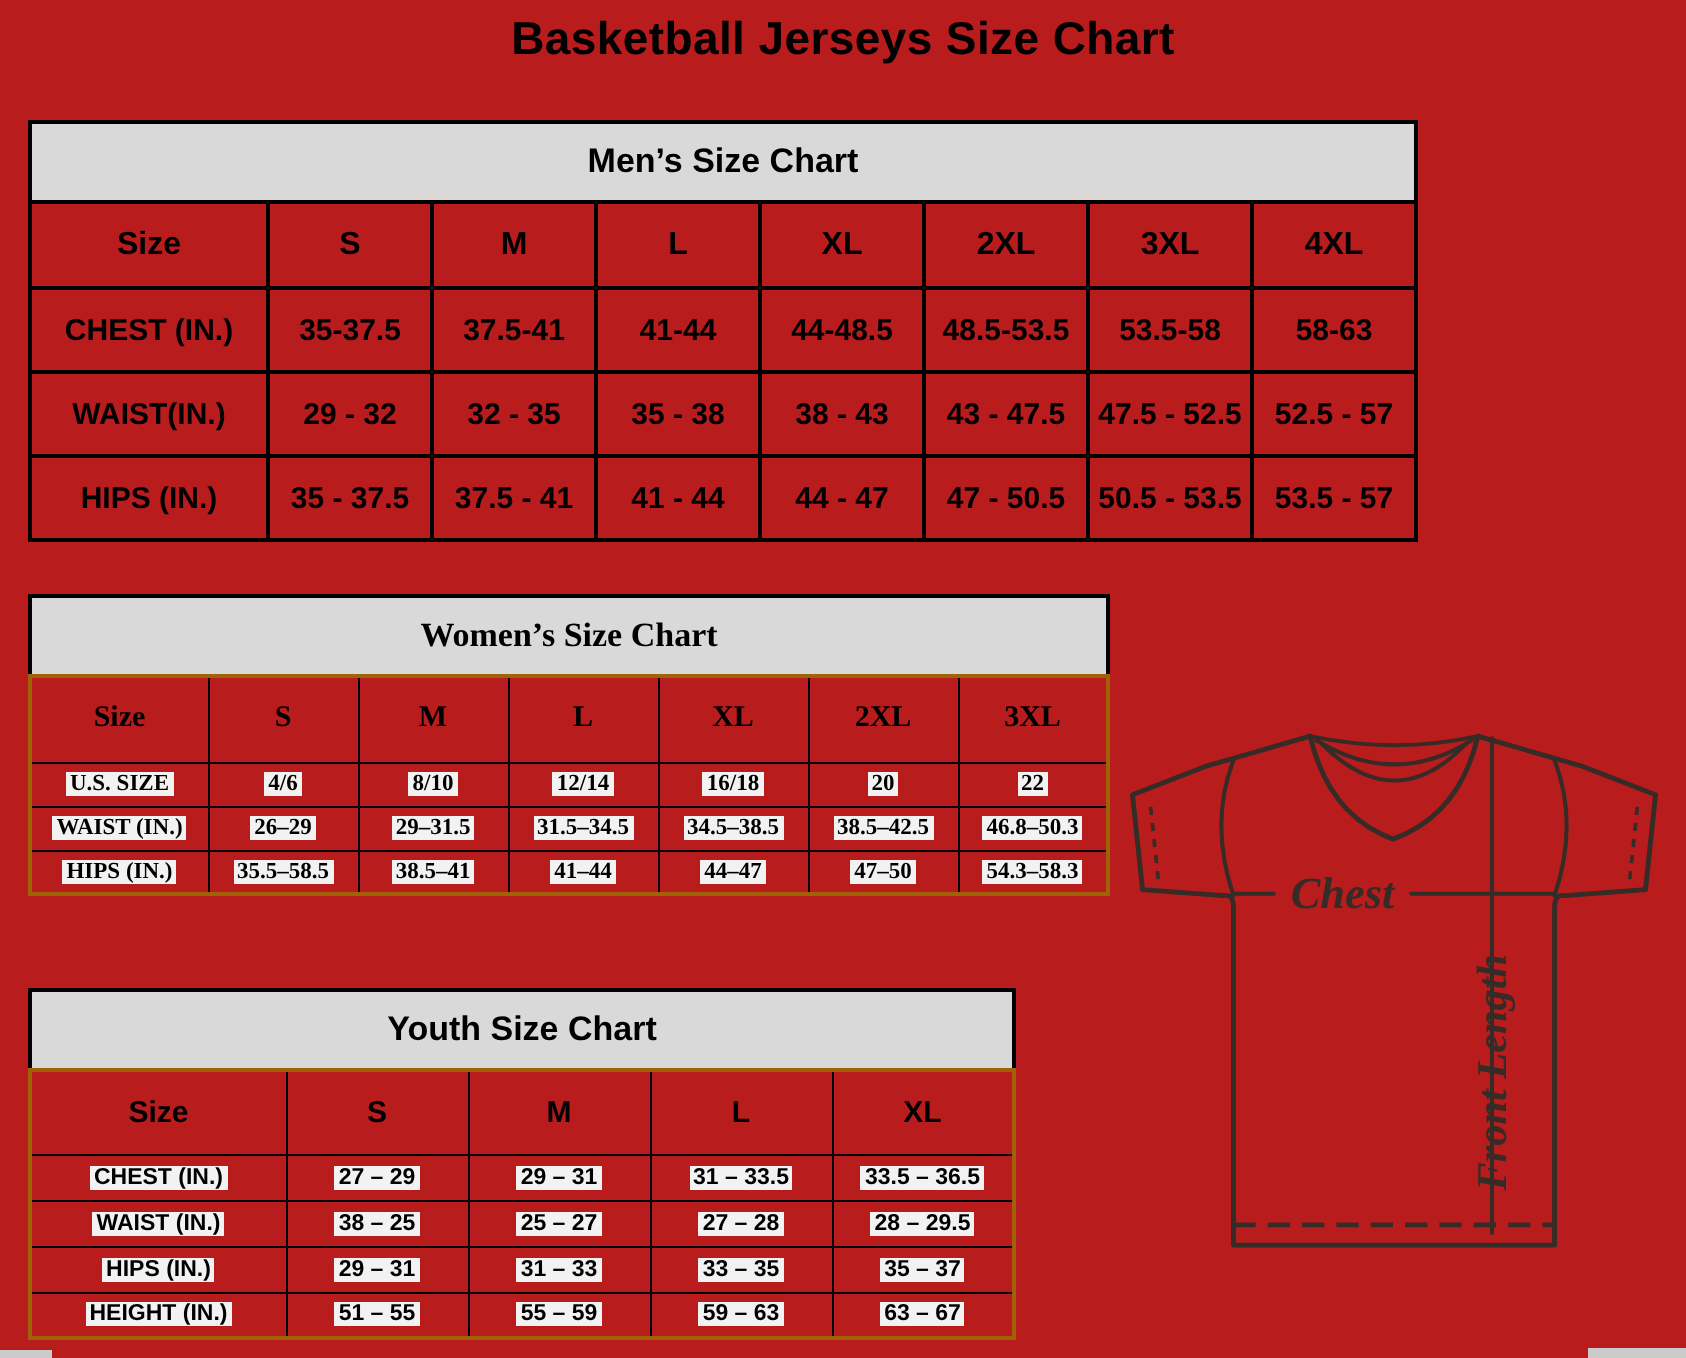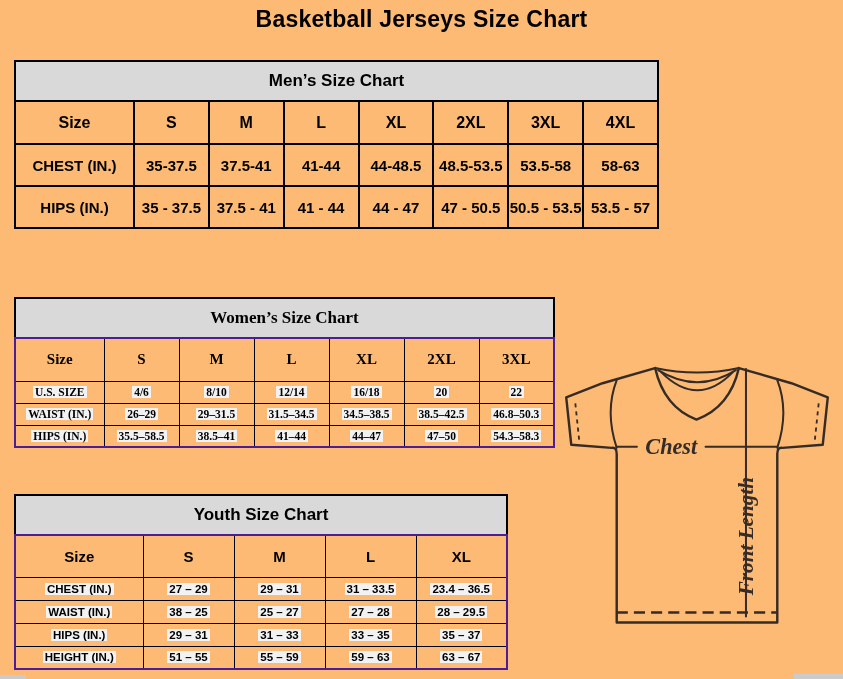--- a/index.html
+++ b/index.html
@@ -1,30 +1,30 @@
 <!DOCTYPE html>
 <html><head>
 <meta charset="utf-8">
 <style>
   html,body{margin:0;padding:0;background:#fff;}
   #screen{
-    position:relative;width:843px;height:679px;background:#fdba74;
+    position:relative;width:843px;height:679px;background:#b91c1c;
     font-family:"Liberation Sans",sans-serif;color:#000;overflow:hidden;
   }
   #title{
     position:absolute;top:6px;left:0;width:100%;text-align:center;
     font-size:23px;font-weight:bold;letter-spacing:.2px;
   }
   .chart{position:absolute;}
   .caption{
     border:2px solid #000;border-bottom:none;background:#d9d9d9;
     height:40px;box-sizing:border-box;display:flex;align-items:center;justify-content:center;
     font-weight:bold;font-size:17px;
   }
-  table{border-collapse:collapse;width:100%;table-layout:fixed;border:2px solid #4c1d95;}
+  table{border-collapse:collapse;width:100%;table-layout:fixed;border:2px solid #a16207;}
   th,td{border:1px solid #000;text-align:center;vertical-align:middle;font-weight:bold;padding:0;overflow:hidden;}
   
   #mens th,#mens td{border-width:2px;}
   #mens thead tr{height:43px;}
   #mens tbody tr{height:42px;}
   #mens th.col{font-size:16px;}
   #mens th.rowlbl,#mens td{font-size:15px;}
   
   #womens thead tr{height:43px;}
   #womens tbody tr{height:22px;}
@@ -46,21 +46,21 @@
   .jtext{font-family:"Liberation Serif",serif;font-style:italic;font-weight:bold;fill:#352b27;}
   .frag{position:absolute;background:#cbcbcb;}
 </style>
 </head>
 <body>
 
 <div id="screen">
 
   <div id="title">Basketball Jerseys Size Chart</div>
 
-  <div class="chart" style="left:14px;top:60px;width:645px;">
+  <div class="chart" style="left:14px;top:60px;width:695px;">
     <div class="caption">Men’s Size Chart</div>
     <table id="mens">
         <colgroup>
           <col style="width: 119px;">
           <col>
           <col>
           <col>
           <col>
           <col>
           <col>
@@ -83,20 +83,30 @@
             <th class="rowlbl">CHEST (IN.)</th>
             <td>35-37.5</td>
             <td>37.5-41</td>
             <td>41-44</td>
             <td>44-48.5</td>
             <td>48.5-53.5</td>
             <td>53.5-58</td>
             <td>58-63</td>
           </tr>
           <tr>
+            <th class="rowlbl">WAIST(IN.)</th>
+            <td>29 - 32</td>
+            <td>32 - 35</td>
+            <td>35 - 38</td>
+            <td>38 - 43</td>
+            <td>43 - 47.5</td>
+            <td>47.5 - 52.5</td>
+            <td>52.5 - 57</td>
+          </tr>
+          <tr>
             <th class="rowlbl">HIPS (IN.)</th>
             <td>35 - 37.5</td>
             <td>37.5 - 41</td>
             <td>41 - 44</td>
             <td>44 - 47</td>
             <td>47 - 50.5</td>
             <td>50.5 - 53.5</td>
             <td>53.5 - 57</td>
           </tr>
         </tbody>
@@ -176,21 +186,21 @@
             <th class="col">L</th>
             <th class="col">XL</th>
           </tr>
         </thead>
         <tbody>
           <tr>
             <th class="rowlbl"><span class="hl">CHEST (IN.)</span></th>
             <td><span class="hl">27 – 29</span></td>
             <td><span class="hl">29 – 31</span></td>
             <td><span class="hl">31 – 33.5</span></td>
-            <td><span class="hl">23.4 – 36.5</span></td>
+            <td><span class="hl">33.5 – 36.5</span></td>
           </tr>
           <tr>
             <th class="rowlbl"><span class="hl">WAIST (IN.)</span></th>
             <td><span class="hl">38 – 25</span></td>
             <td><span class="hl">25 – 27</span></td>
             <td><span class="hl">27 – 28</span></td>
             <td><span class="hl">28 – 29.5</span></td>
           </tr>
           <tr>
             <th class="rowlbl"><span class="hl">HIPS (IN.)</span></th>

